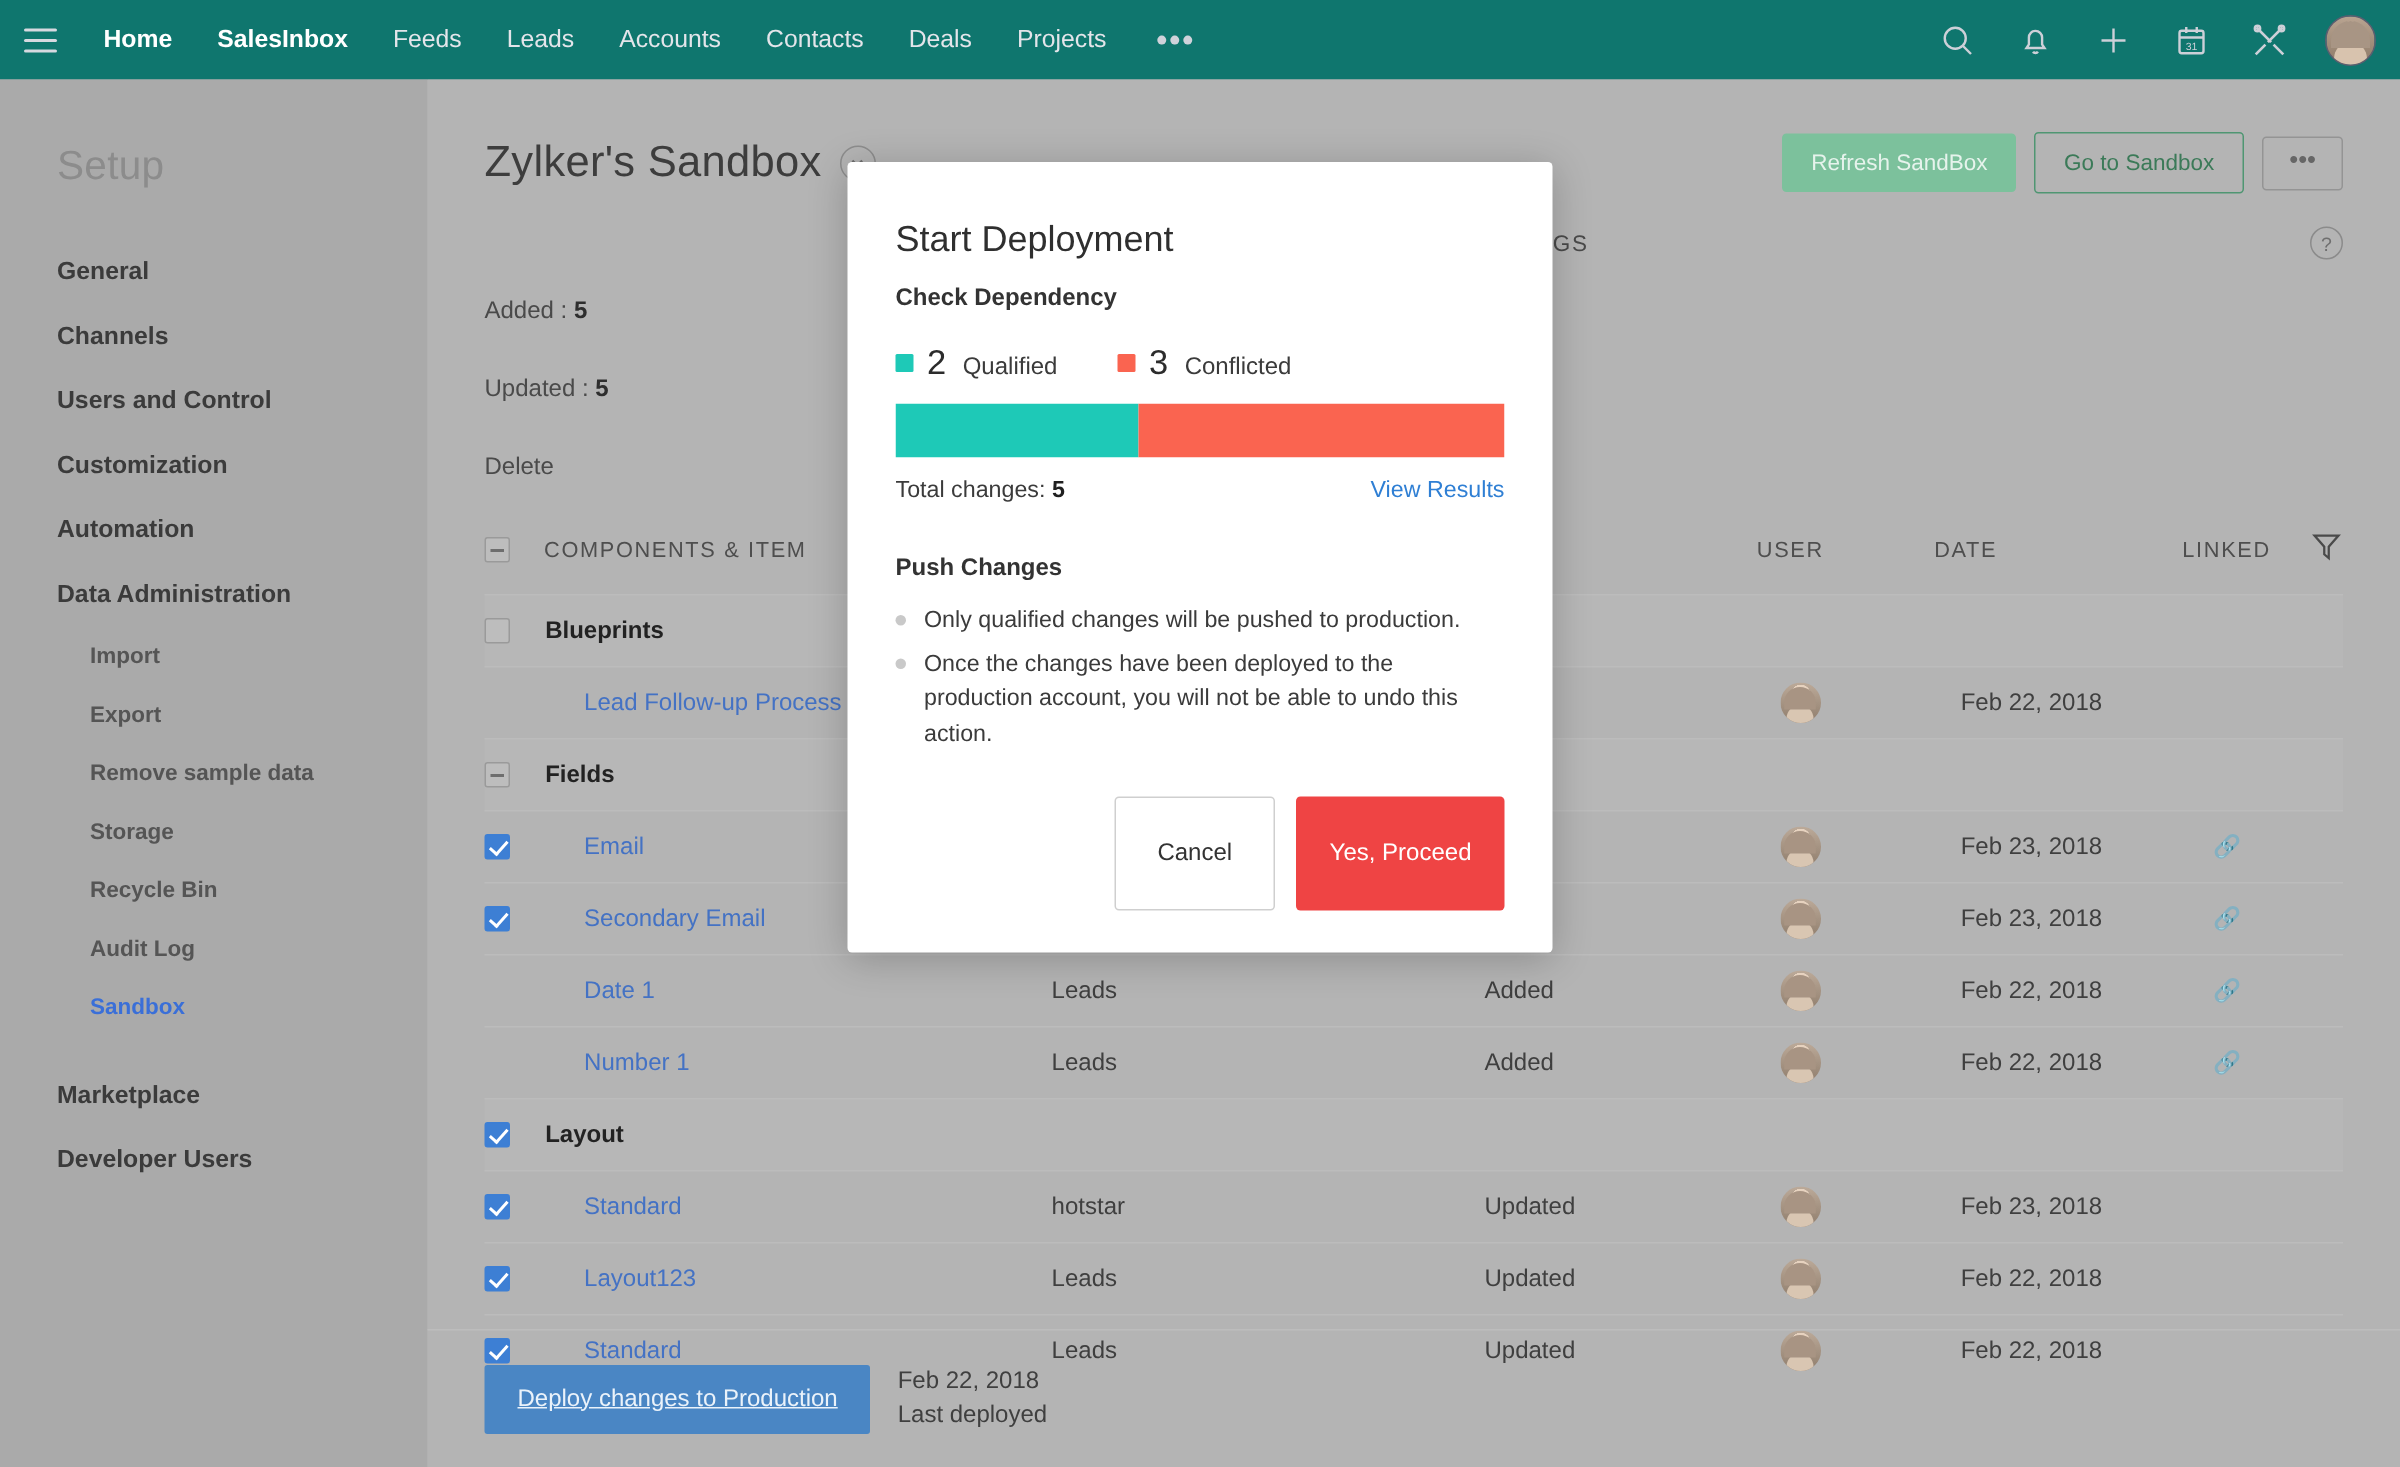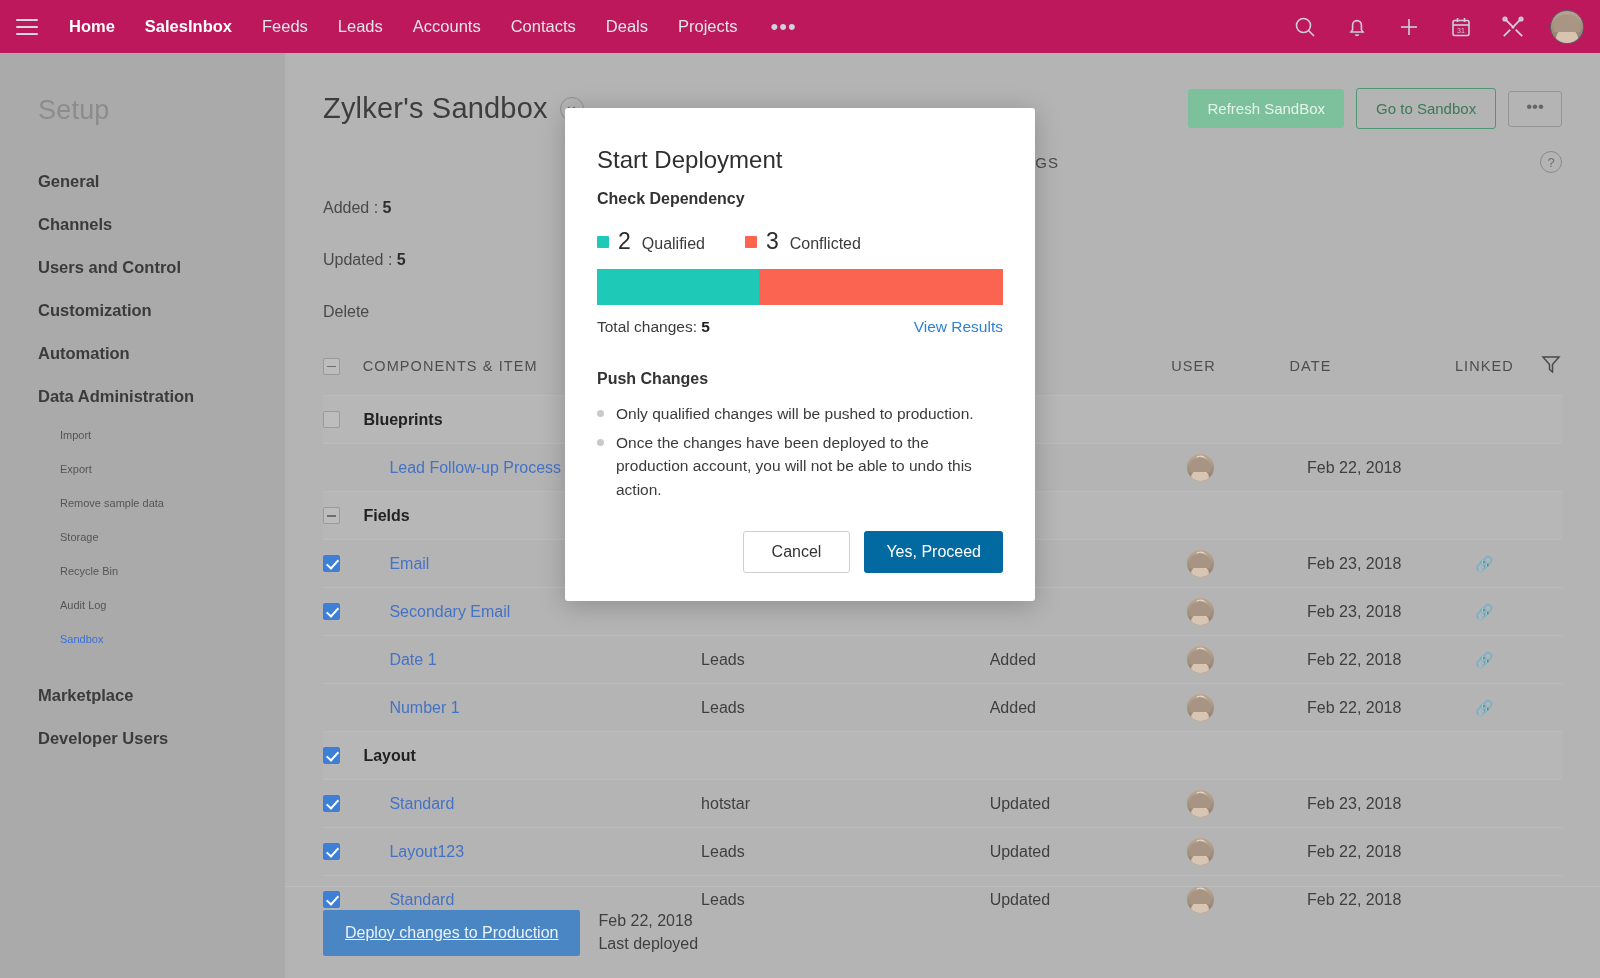--- a/index.html
+++ b/index.html
@@ -6,21 +6,21 @@
   html, body {
     width: 1600px; height: 978px;
     font-family: "Liberation Sans", sans-serif;
     overflow: hidden;
     background: #b4b4b4;
   }
 
   
   .topnav {
     position: absolute; top: 0; left: 0; width: 1600px; height: 53px;
-    background: #be185d;
+    background: #0f766e;
     display: flex; align-items: center;
   }
   .hamburger { width: 22px; height: 16px; margin-left: 16px; margin-right: 16px;
                display: flex; flex-direction: column; justify-content: space-between; cursor: pointer; }
   .hamburger i { display: block; height: 2px; background: #d7d9e0; border-radius: 1px; }
   .navitem { color: #e3e5ea; font-size: 16.5px; padding: 0 15px; line-height: 53px;
              white-space: nowrap; cursor: pointer; }
   .navitem.bold { font-weight: 600; color: #fff; }
   .navdots { color: #cfd2da; font-size: 22px; padding: 0 18px; line-height: 40px; letter-spacing: 1px; cursor: pointer;}
   .navright { margin-left: auto; display: flex; align-items: center; padding-right: 16px; gap: 22px; }
@@ -45,21 +45,21 @@
   .body-wrap { position: absolute; top: 53px; left: 0; width: 1600px; height: 925px; }
 
   .sidebar {
     position: absolute; top: 0; left: 0; width: 285px; height: 925px;
     background: #aaaaaa;
   }
   .setup-title { font-size: 27px; color: #8c8c8c; padding: 42px 0 0 38px; letter-spacing: .2px; }
   .side-list { margin-top: 34px; }
   .side-item { font-size: 16.5px; color: #3b3b3b; font-weight: 600;
                padding: 12px 0 12px 38px; cursor: pointer; }
-  .side-sub { font-size: 11px; color: #555; font-weight: 400;
+  .side-sub { font-size: 15px; color: #555; font-weight: 700;
               padding: 11px 0 11px 60px; cursor: pointer; }
   .side-sub.active { color: #3a6fd8; }
   .side-gap { height: 18px; }
 
   .content {
     position: absolute; top: 0; left: 285px; width: 1315px; height: 925px;
     background: #b4b4b4;
   }
 
   .page-head { display: flex; align-items: center; padding: 35px 38px 0 38px; }
@@ -173,24 +173,24 @@
   .total b { color: #1f1f1f; }
   .view-results { margin-left: auto; font-size: 15.5px; color: #2f7fd4; cursor: pointer; }
   .m-push { font-size: 16px; color: #333; font-weight: 600; margin-top: 34px; }
   .bullets { margin-top: 14px; }
   .bullet { display: flex; gap: 12px; margin-bottom: 5px; }
   .dot { width: 7px; height: 7px; border-radius: 50%; background: #c9c9c9; margin-top: 8px; flex: none; }
   .bullet span { font-size: 15.5px; color: #3b3b3b; line-height: 1.52; }
   .m-actions { display: flex; justify-content: flex-end; gap: 14px; margin-top: 30px; }
   .btn-cancel {
     background: #fff; color: #333; border: 1px solid #cfcfcf; border-radius: 3px;
-    font-size: 16px; padding: 11px 28px; cursor: pointer; font-family: inherit;
+    font-size: 16px; padding: 28px 28px; cursor: pointer; font-family: inherit;
   }
   .btn-proceed {
-    background: #0369a1; color: #fff; border: none; border-radius: 3px;
+    background: #ef4444; color: #fff; border: none; border-radius: 3px;
     font-size: 16px; padding: 12px 22px; cursor: pointer; font-family: inherit;
   }
 </style>
 </head>
 <body>
 
 <div class="topnav">
   <div class="hamburger">
       <i></i>
       <i></i>

